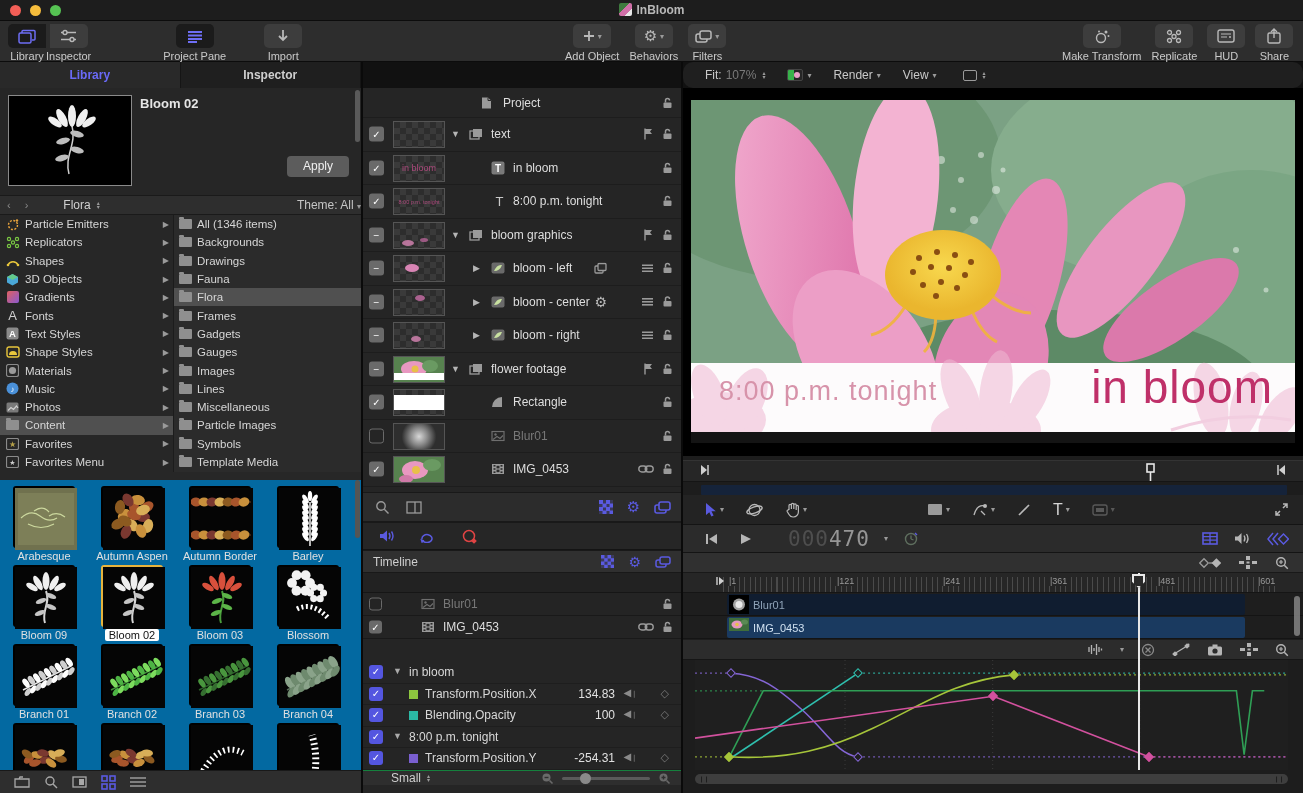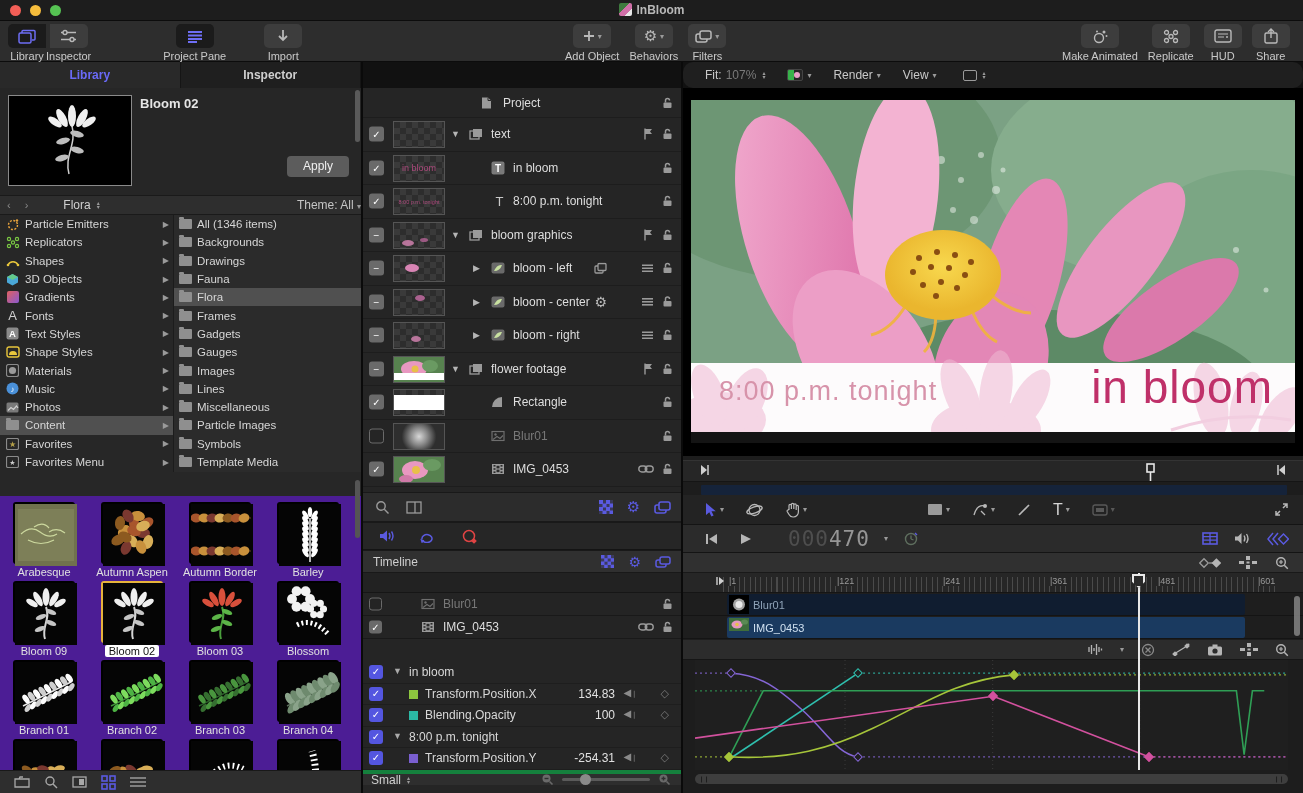--- a/index.html
+++ b/index.html
@@ -52,21 +52,21 @@
   #folder-list { flex:1; background:#2b2b2b; overflow:hidden; position:relative; }
   .brow { height:18.3px; display:flex; align-items:center; padding-left:5px; color:#d6d6d6; font-size:11.5px; white-space:nowrap; }
   .brow.selected { background:#505050; }
   .brow .cicon { width:15px; height:14px; margin-right:5px; display:flex; align-items:center; justify-content:center; font-size:11px; flex:none; }
   .brow .arr { margin-left:auto; margin-right:4px; color:#9a9a9a; font-size:8px; }
   .folder-glyph { width:13px; height:10px; background:#8f8f8f; border-radius:1px; position:relative; margin-right:5px; flex:none; }
   .folder-glyph:before { content:""; position:absolute; left:0; top:-2px; width:5px; height:2px; background:#8f8f8f; border-radius:1px 1px 0 0; }
   #browser-scroll { position:absolute; right:1px; top:2px; width:5px; height:52px; background:#5a5a5a; border-radius:3px; }
 
   
-  #thumbgrid { position:absolute; left:0; top:408px; width:100%; height:296px; background:#4c1d95; overflow:hidden; padding-top:6px;text-align:right; }
+  #thumbgrid { position:absolute; left:0; top:392px; width:100%; height:296px; background:#0369a1; overflow:hidden; padding-top:6px;text-align:right; }
   .tgrid-row { display:flex; }
   .tcell { width:88px; display:flex; flex-direction:column; align-items:center; margin-bottom:3px; }
   .tcell .timg { width:62px; height:62px; background:#000; border:2px solid transparent; border-radius:3px; }
   .tcell.selected .timg { border-color:#e6b33c; }
   .tcell .tname { margin-top:2px; font-size:11px; color:#e0e0e0; }
   .tcell.selected .tname { background:#fff; color:#111; padding:0 4px; border-radius:2px; }
   #left-bottombar { position:absolute; left:0; bottom:0; width:100%; height:23px; background:#2e2e2e; border-top:1px solid #191919; display:flex; align-items:center; }
   #left-bottombar .ic { margin-left:14px; }
   #grid-toggle { margin-left:auto; }
   #list-toggle { margin:0 14px 0 12px; }
@@ -99,21 +99,21 @@
   #anim-bar .dd { margin-left:8px; color:#d5d5d5; }
   #kf-rows { position:absolute; left:0; top:574px; width:100%; height:108px; }
   .krow { position:relative; height:21.5px; border-bottom:1px solid #1e1e1e; background:#252525; }
   .kcb { position:absolute; left:6px; top:3px; width:14px; height:14px; border-radius:3px; background:#5456e0; color:#fff; font-size:10px; text-align:center; line-height:14px; }
   .kdisc { position:absolute; left:30px; top:4px; color:#aaa; font-size:9px; }
   .kswatch { position:absolute; left:46px; top:6px; width:9px; height:9px; }
   .kname { position:absolute; top:3px; color:#d8d8d8; font-size:12px; }
   .kval { position:absolute; right:66px; top:3px; color:#e0e0e0; font-size:12px; }
   .knav { position:absolute; right:44px; top:3px; color:#8a8a8a; font-size:10px; }
   .kdia { position:absolute; right:12px; top:3px; color:#7a7a7a; font-size:11px; }
-  #mid-bottombar { top:682px; height:15px; position:absolute; left:0; width:100%; background:#2e2e2e; border-top:4px solid #15803d; display:flex; align-items:center; }
+  #mid-bottombar { top:682px; height:15px; position:absolute; left:0; width:100%; background:#2e2e2e; border-top:1px solid #15803d; display:flex; align-items:center;padding-left:20px; }
   #size-dd { margin-left:8px; color:#d0d0d0; }
   #zoom-slider { margin-left:auto; margin-right:10px; display:flex; align-items:center; gap:8px; }
   #zoom-slider .track { width:88px; height:3px; background:#5a5a5a; border-radius:2px; position:relative; }
   #zoom-slider .knob { position:absolute; left:18px; top:-4px; width:11px; height:11px; border-radius:50%; background:#8a8a8a; }
 
   
   #viewbar { position:absolute; left:683px; top:62px; width:620px; height:26px; background:#1f1f1f; display:flex; align-items:center; font-size:12px; color:#c9c9c9;border-radius:10px; }
   #viewbar .grp { display:flex; align-items:center; margin-left:22px; }
   #fit-val { color:#7a7a7a; margin-left:4px; }
   .swatch { width:16px; height:12px; border-radius:2px; background:linear-gradient(90deg,#37b24a 0 40%, #262626 40%); border:1px solid #444; position:relative; }
@@ -245,21 +245,21 @@
     <div class="tgroup" id="tg-right" style="left:1062px">
         <div class="tbtn">
           <div class="face">
             <svg class="icn" width="18" height="15">
               <circle cx="8" cy="9" r="4.5" fill="none" stroke="#b9b9b9" stroke-width="1.4"></circle>
               <circle cx="13" cy="3" r="1.5" fill="#b9b9b9"></circle>
               <circle cx="15.5" cy="7" r="1" fill="#b9b9b9"></circle>
               <circle cx="6" cy="2.5" r="1" fill="#b9b9b9"></circle>
             </svg>
           </div>
-          <div class="lbl">Make Animated</div>
+          <div class="lbl">Make Transform</div>
         </div>
         <div class="tbtn">
           <div class="face">
             <svg class="icn" width="16" height="15">
               <g fill="none" stroke="#b9b9b9" stroke-width="1.3">
                 <circle cx="3.5" cy="3.5" r="2"></circle>
                 <circle cx="12.5" cy="3.5" r="2"></circle>
                 <circle cx="8" cy="7.5" r="2"></circle>
                 <circle cx="3.5" cy="11.5" r="2"></circle>
                 <circle cx="12.5" cy="11.5" r="2"></circle>

